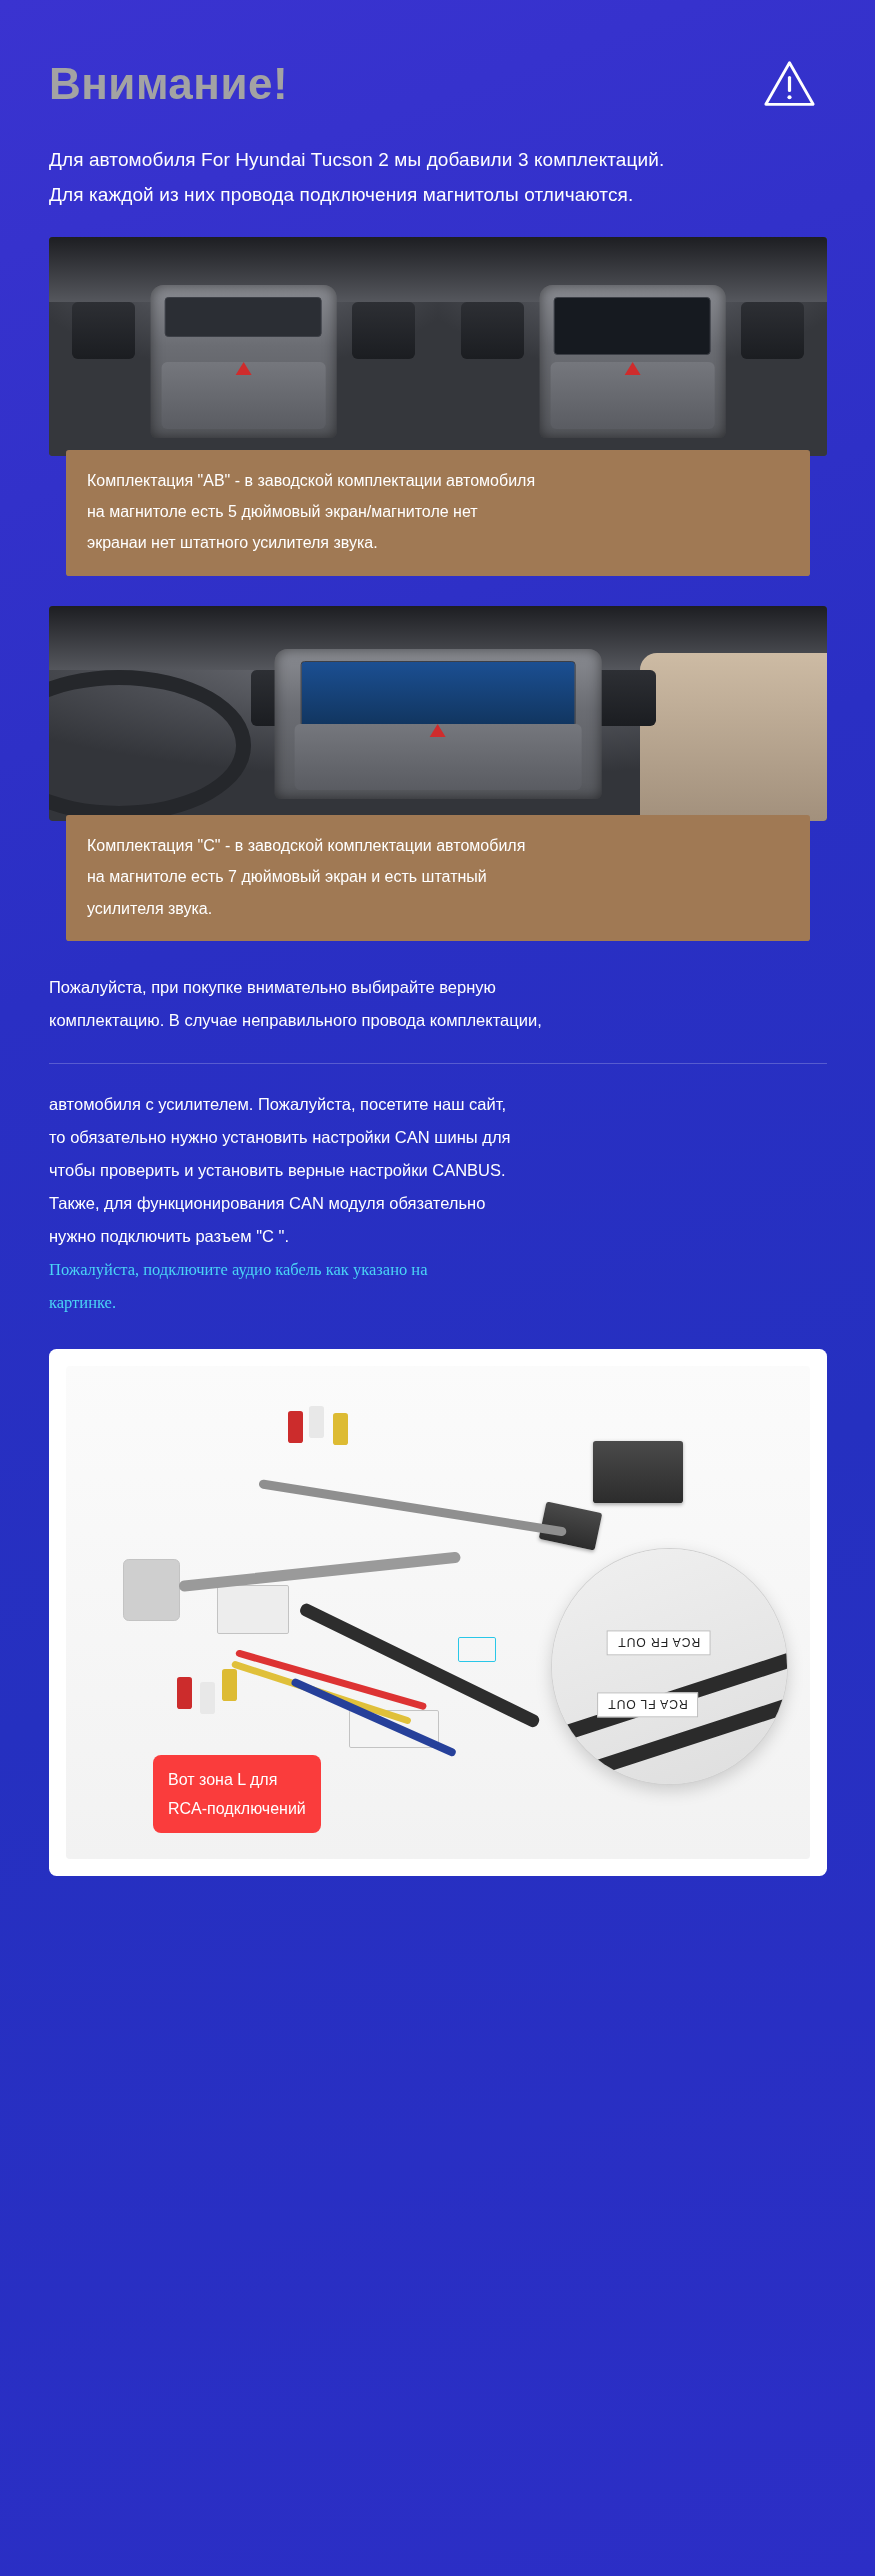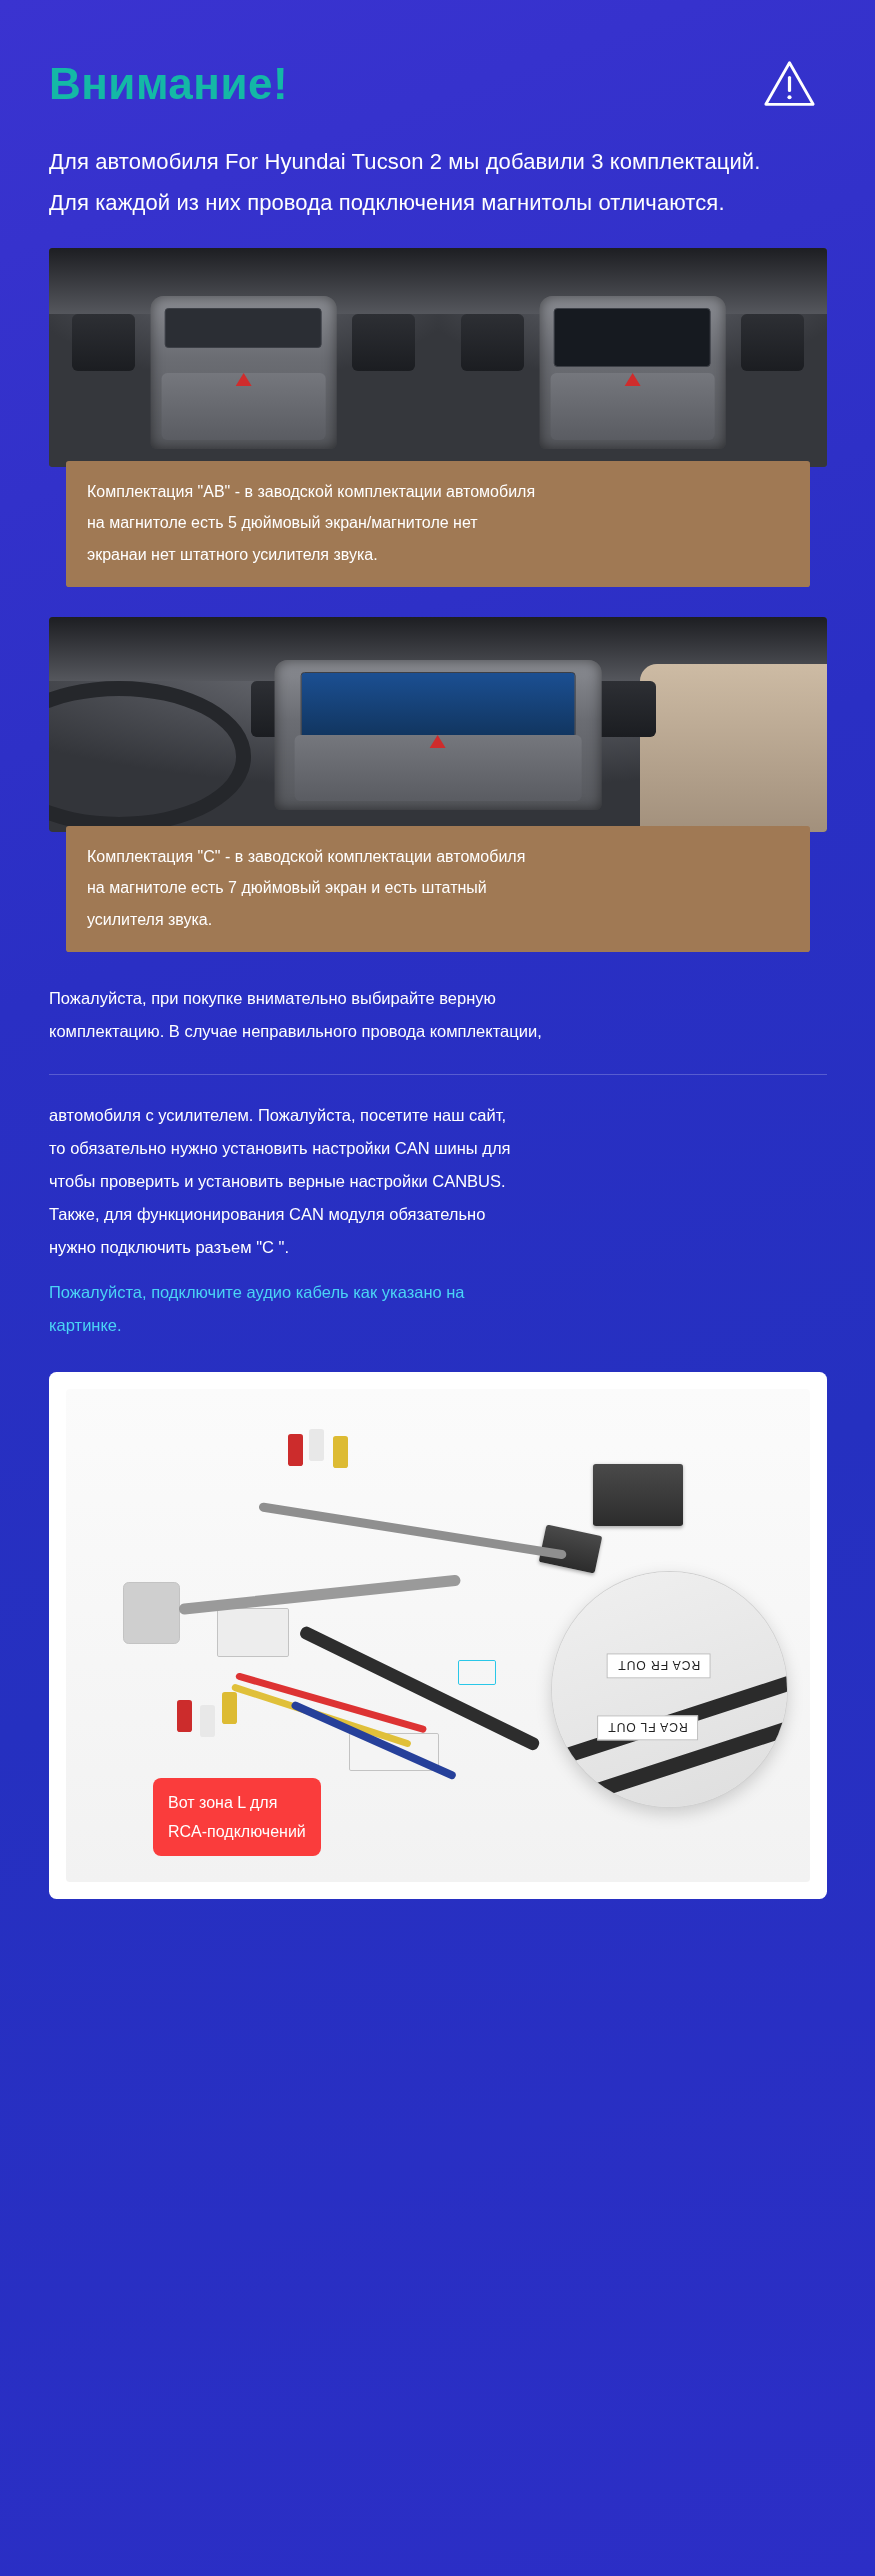--- a/index.html
+++ b/index.html
@@ -23,36 +23,36 @@
 
   
   .header {
     display: flex;
     align-items: center;
     justify-content: space-between;
     margin-top: 19px;
     margin-bottom: 32px;
   }
   .title {
-    color: #14b8a6;
+    color: #a3a3a3;
     font-size: 44px;
     font-weight: bold;
     letter-spacing: 0.5px;
   }
   .warn-icon {
     width: 53px;
     height: 53px;
     margin-right: 11.3px;
   }
   .warn-icon svg { display: block; }
 
   
   .intro {
     color: #ffffff;
-    font-size: 22px;
+    font-size: 19px;
     line-height: 1.85;
     margin-bottom: 24.5px;
     letter-spacing: 0.1px;
   }
   .intro div { white-space: nowrap; }
 
   
   .photo-block { margin-bottom: 24.5px; }
   .photo-pair {
     display: flex;
@@ -353,21 +353,21 @@
   <div class="divider"></div>
 
   <div class="para">
     <div>автомобиля с усилителем. Пожалуйста, посетите наш сайт,</div>
     <div>то обязательно нужно установить настройки CAN шины для</div>
     <div>чтобы проверить и установить верные настройки CANBUS.</div>
     <div>Также, для функционирования CAN модуля обязательно</div>
     <div>нужно подключить разъем "C ".</div>
   </div>
 
-  <div class="para cyan" style="margin-top:12px;">
+  <div class="para cyan" style="margin-top:0;font-family:Liberation Serif, serif;">
     <div>Пожалуйста, подключите аудио кабель как указано на</div>
     <div>картинке.</div>
   </div>
 
   <div class="wire-card">
     <div class="wire-inner">
 
       <div class="blackbox" style="left:527px;top:75px;width:90px;height:62px;"></div>
       <div class="blackbox" style="left:476px;top:141px;width:57px;height:38px;transform:rotate(12deg);"></div>
       <div class="conn" style="left:57px;top:193px;width:57px;height:62px;border-radius:5.7px;background:#cfcfcf;"></div>

